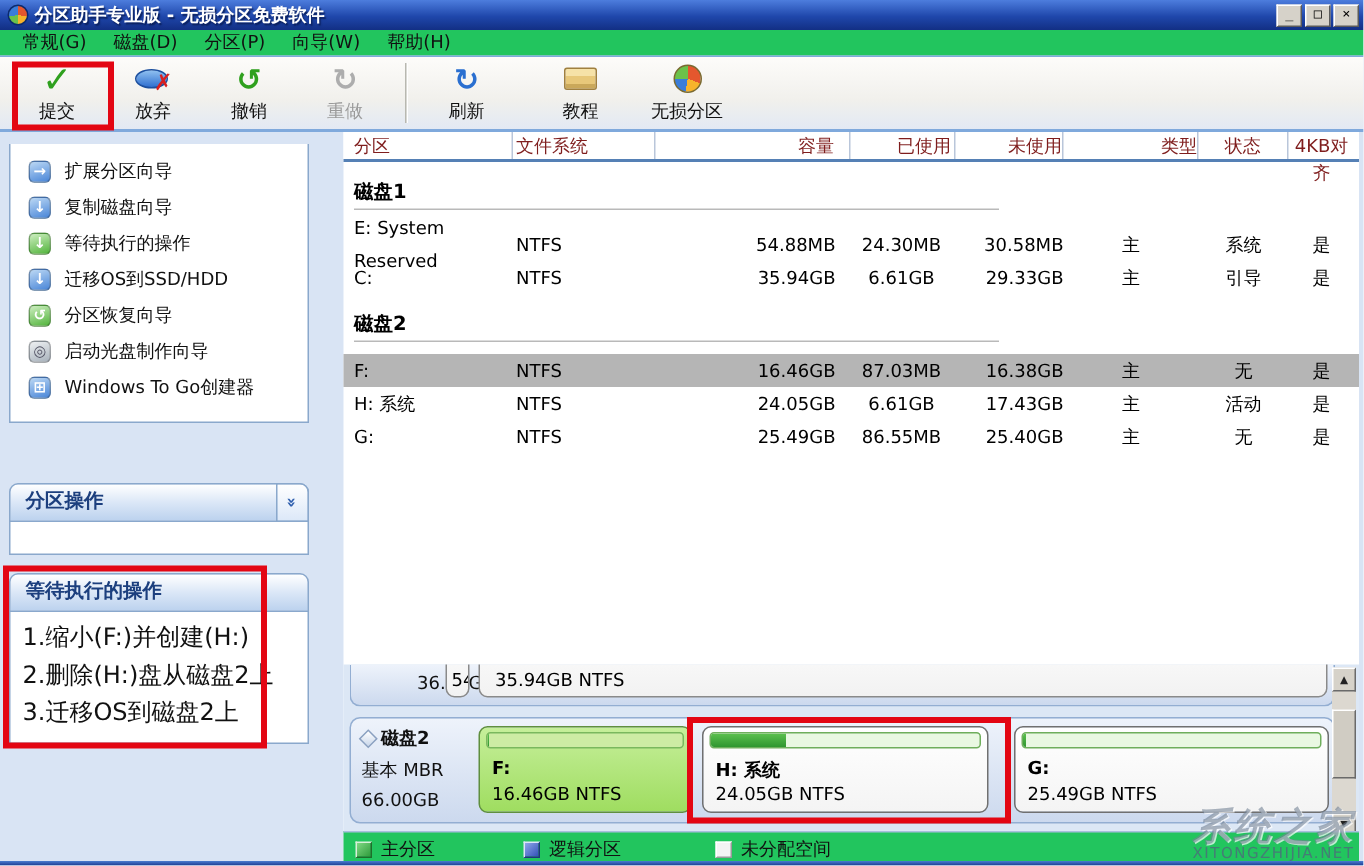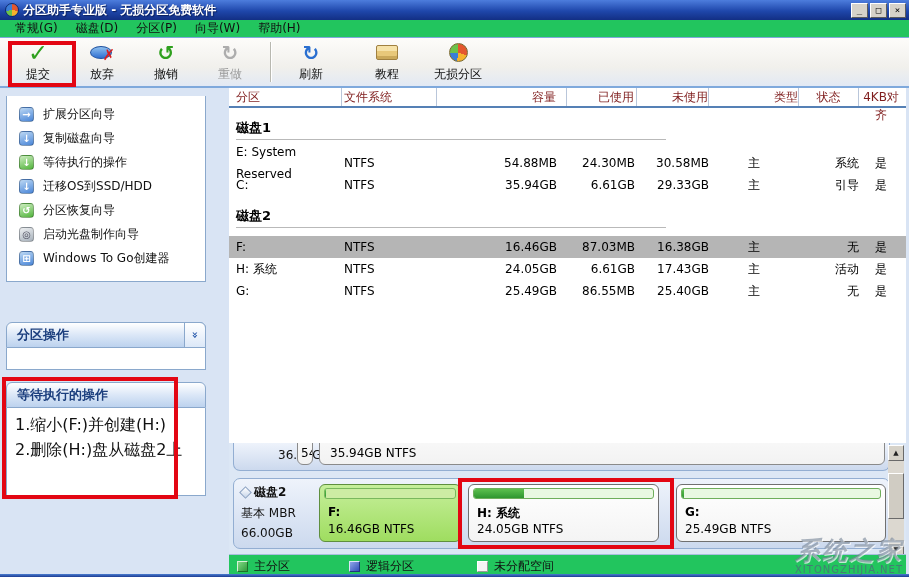--- a/index.html
+++ b/index.html
@@ -83,24 +83,24 @@
 
   
   .tbl-header { display:flex; height:20px; border-bottom:2px solid #5580b5; background:#fff; }
   .th { font-size:12px; color:#7f1d1d; line-height:18px; border-right:1px solid #b9c6da; }
   .row { display:flex; height:22px; align-items:center; }
   .row.selected { background:#b5b5b5; }
   .cell { font-size:12px; color:#000; line-height:22px; }
   .c1 { width:113px; padding-left:7px; text-align:left; }
   .c2 { width:95px;  padding-left:2px; text-align:left; }
   .c3 { width:130px; padding-right:10px; text-align:right; }
-  .c4 { width:70px;  padding-right:2px; text-align:right; }
+  .c4 { width:70px;  padding-right:2px; text-align:center; }
   .c5 { width:72px;  padding-right:0;  text-align:right; }
   .c6 { width:90px;  text-align:center; }
-  .c7 { width:60px;  text-align:right; }
+  .c7 { width:60px;  text-align:center; }
   .c8 { width:44px;  text-align:center; }
   .th.c8 { border-right:none; }
   .group-row { height:22px; margin-top:10px; padding-left:7px; display:flex; align-items:flex-end; }
   .group-label { font-size:13px; font-weight:bold; color:#000; padding-bottom:2px;
     border-bottom:1px solid #b9b9b9; width:430px; }
 
   
   .bottom-area { position:absolute; left:0; right:0; top:355px; bottom:0; background:#dce7f5; }
   .disk-strip { position:absolute; border:1px solid #93aed2; background:linear-gradient(180deg,#eef3fb,#ccd9ee);
     border-radius:7px; }
@@ -277,20 +277,21 @@
       <div class="panel-body" style="height:22px"></div>
     </div>
 
     <div class="panel" style="top:294px">
       <div class="panel-header">
         <div class="panel-title">等待执行的操作</div>
       </div>
       <div class="panel-body" style="height:88px; padding-top:4px">
         <div class="pending-item">1.缩小(F:)并创建(H:)</div>
         <div class="pending-item">2.删除(H:)盘从磁盘2上</div>
+        <div class="pending-item">3.迁移OS到磁盘2上</div>
       </div>
     </div>
   </div>
 
   <div class="main">
 
     <div class="tbl-header">
       <div class="th c1">分区</div>
       <div class="th c2">文件系统</div>
       <div class="th c3" style="text-align:right">容量</div>

